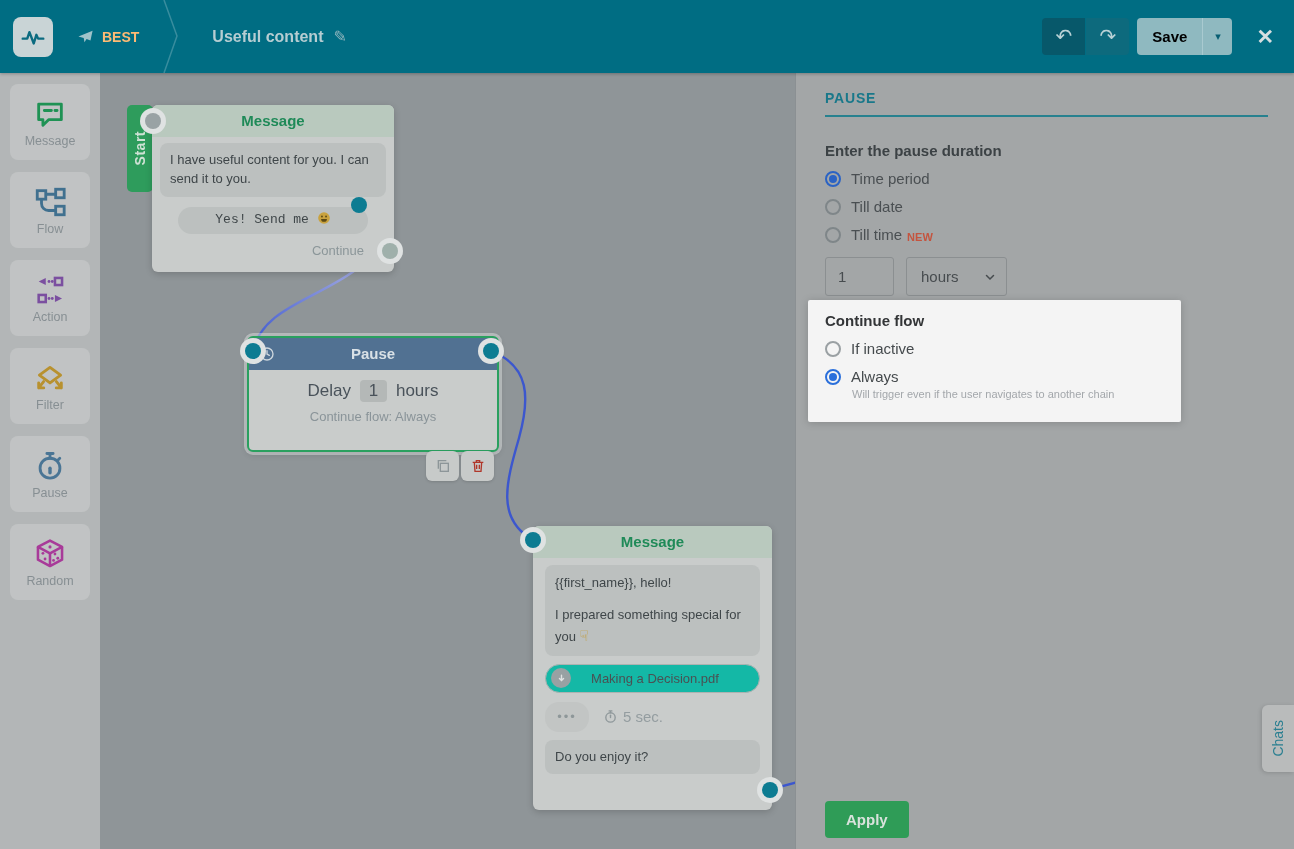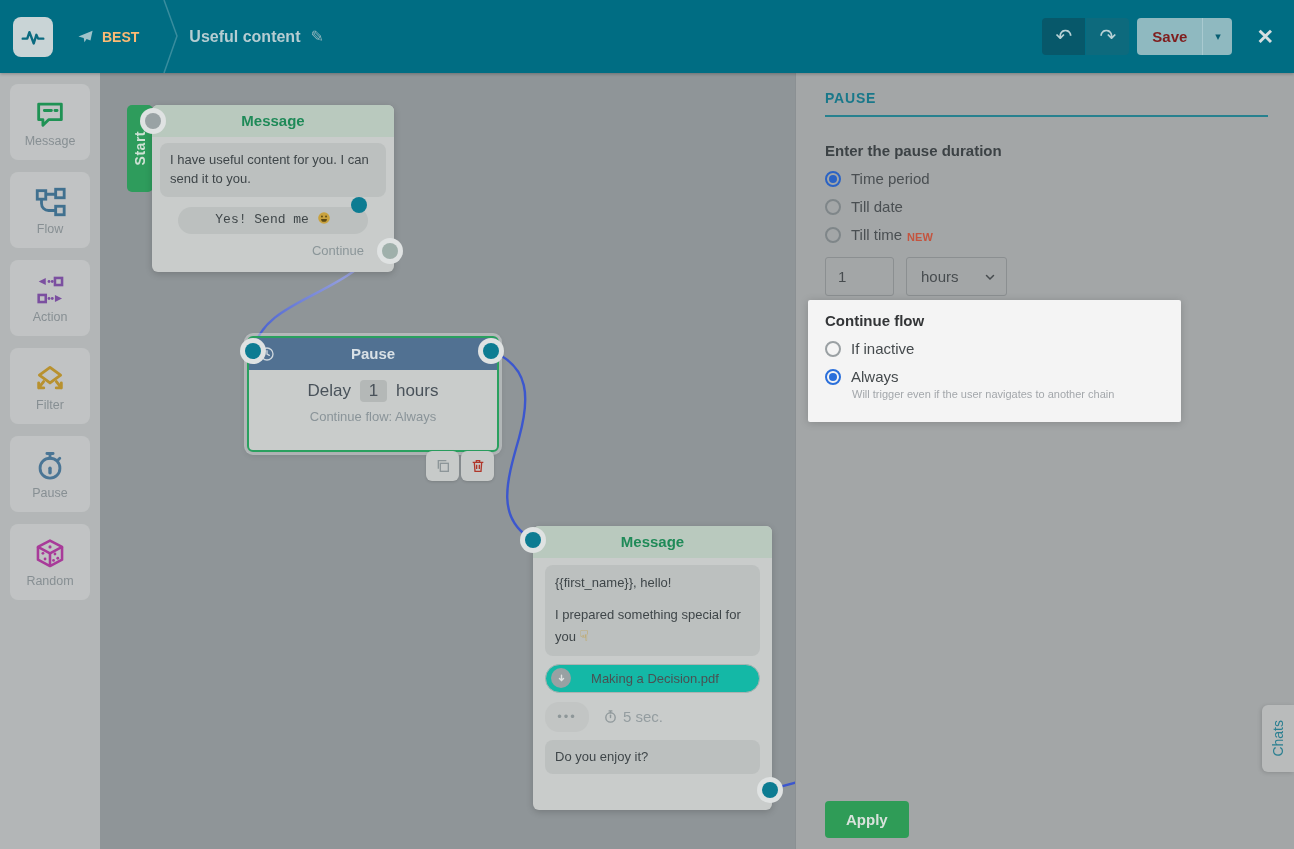--- a/index.html
+++ b/index.html
@@ -9,31 +9,31 @@
 
   
   .topbar { position:absolute; left:0; top:0; width:1294px; height:73px;
     background:#006d83; display:flex; align-items:center; z-index:30;
     box-shadow:0 1px 3px rgba(0,0,0,.25); }
   .logo-box { width:40px; height:40px; margin-left:13px; background:#c9d4d6;
     border-radius:8px; display:flex; align-items:center; justify-content:center; }
   .brand { display:flex; align-items:center; gap:8px; margin-left:24px;
     color:#fdba74; font-size:14px; font-weight:bold; }
   .crumb-sep { margin-left:22px; height:73px; }
-  .flow-title { display:flex; align-items:center; gap:10px; margin-left:8px;
+  .flow-title { display:flex; align-items:center; gap:10px; margin-left:31px;
     color:#b6cdd2; font-size:16px; font-weight:bold; }
   .pencil { color:#8fb5bd; font-size:16px; }
   .topbar-right { margin-left:auto; display:flex; align-items:center; margin-right:20px; }
   .undo-btn,.redo-btn { width:43px; height:37px; border:none; cursor:pointer;
     color:#b9d2d6; font-size:20px; line-height:37px; text-align:center; }
   .undo-btn { background:#07586a; border-radius:4px 0 0 4px; margin-right:1px; }
   .redo-btn { background:#0d6a7d; border-radius:0 4px 4px 0; }
   .save-group { display:flex; margin-left:8px; height:37px; border-radius:4px;
     overflow:hidden; background:#8fb9c0; }
-  .save-main { padding:0 15px; border:none; background:transparent; color:#7f1d1d;
+  .save-main { padding:0 15px; border:none; background:transparent; color:#000000;
     font-size:15px; font-weight:bold; cursor:pointer; }
   .save-caret { width:30px; border:none; border-left:1px solid #a9cad0;
     background:transparent; color:#085e72; font-size:11px; cursor:pointer; }
   .close-x { margin-left:24px; background:none; border:none; color:#d5dee0;
     font-size:21px; font-weight:bold; cursor:pointer; }
 
   
   .sidebar { position:absolute; left:0; top:73px; width:100px; height:776px;
     background:#b3b6b7; z-index:10; }
   .side-item { width:80px; height:76px; margin:0 auto 12px; background:#c1c3c4;

